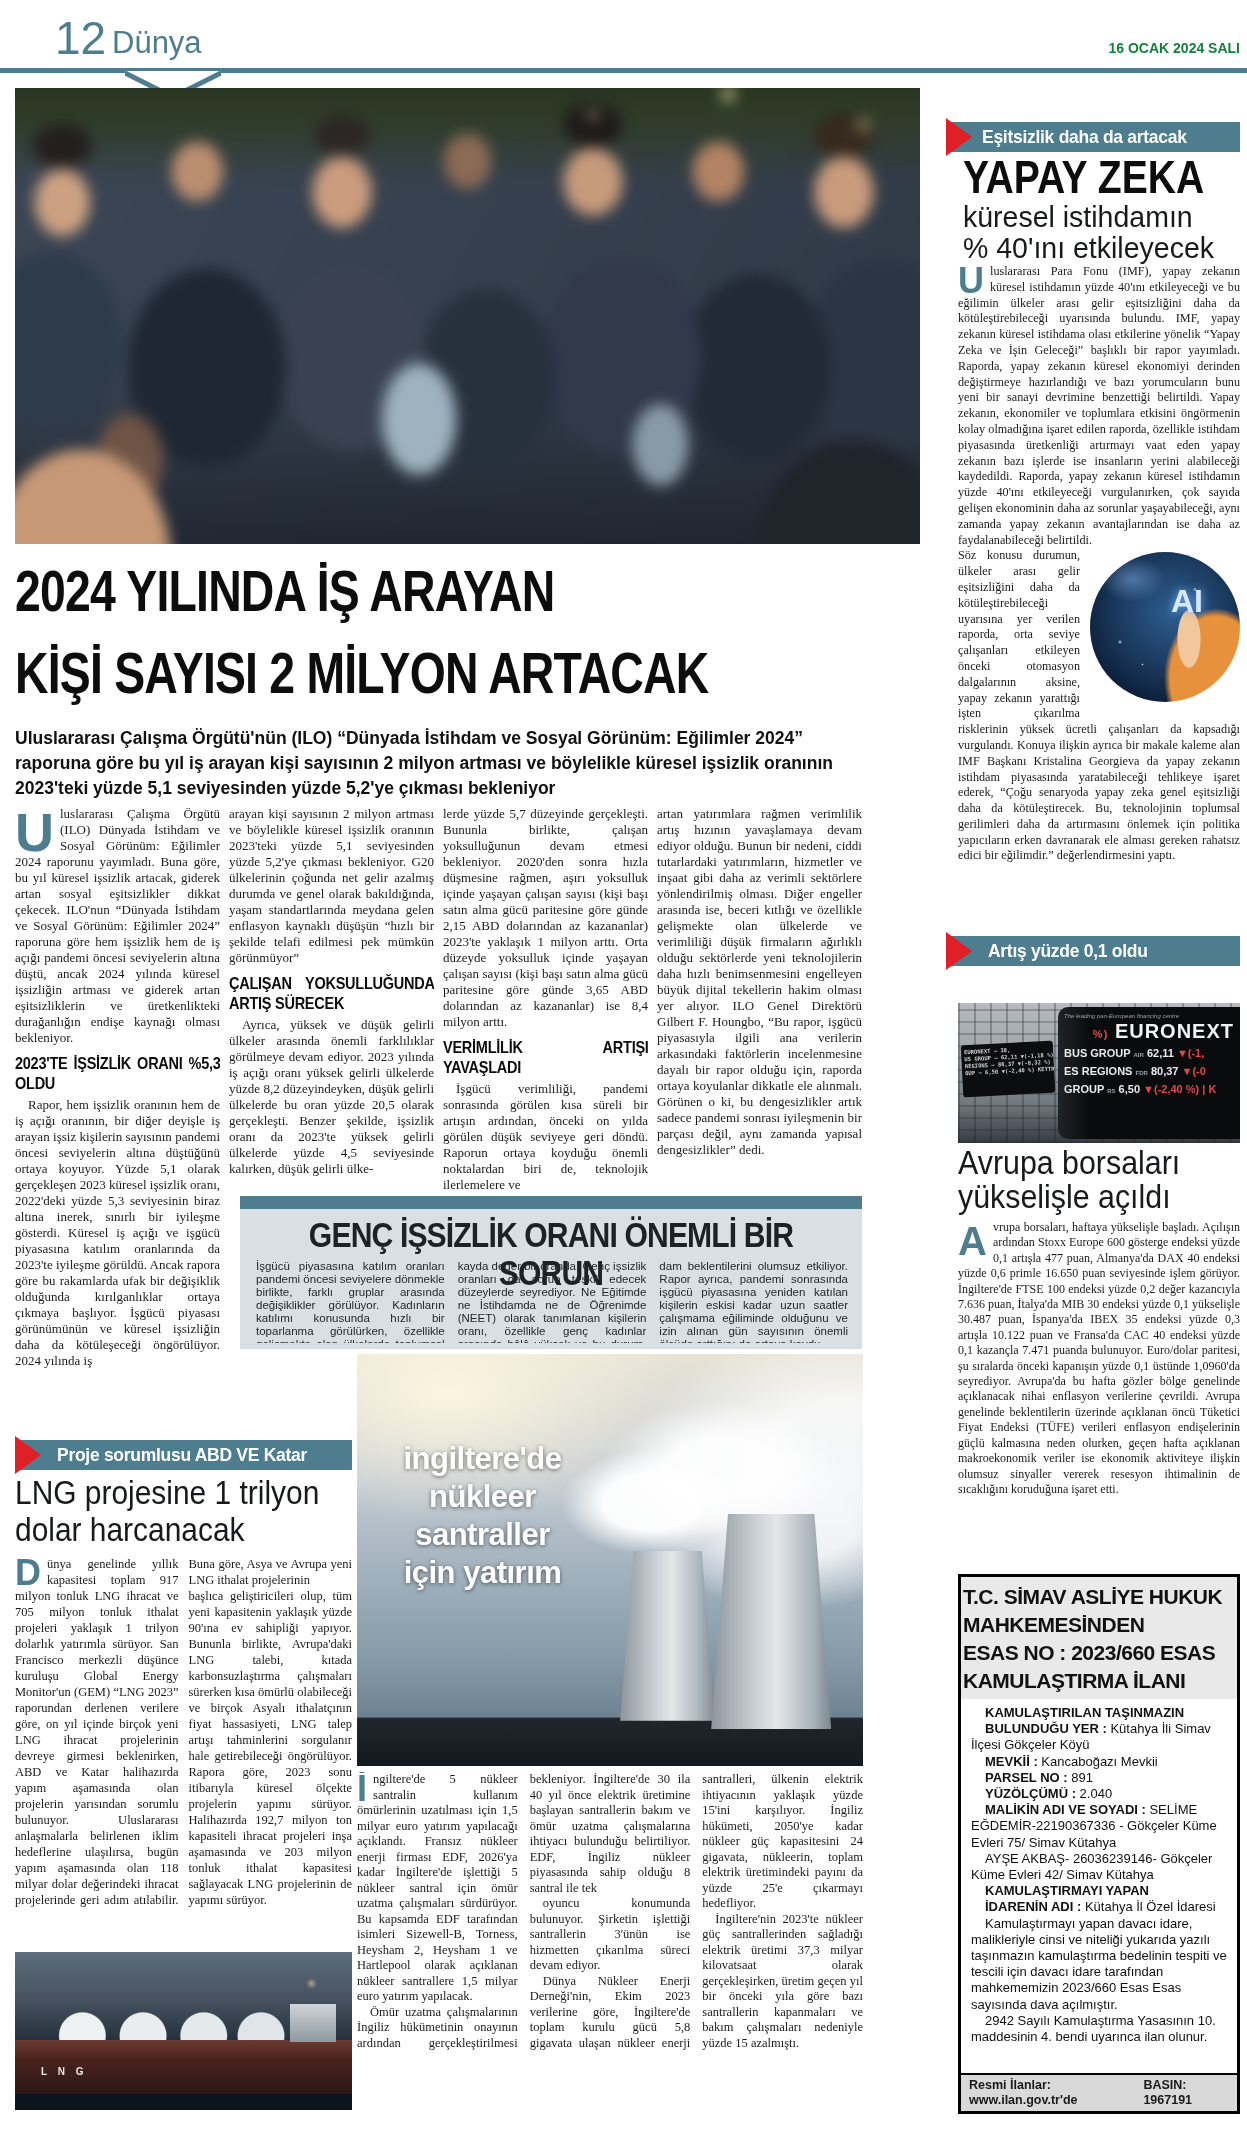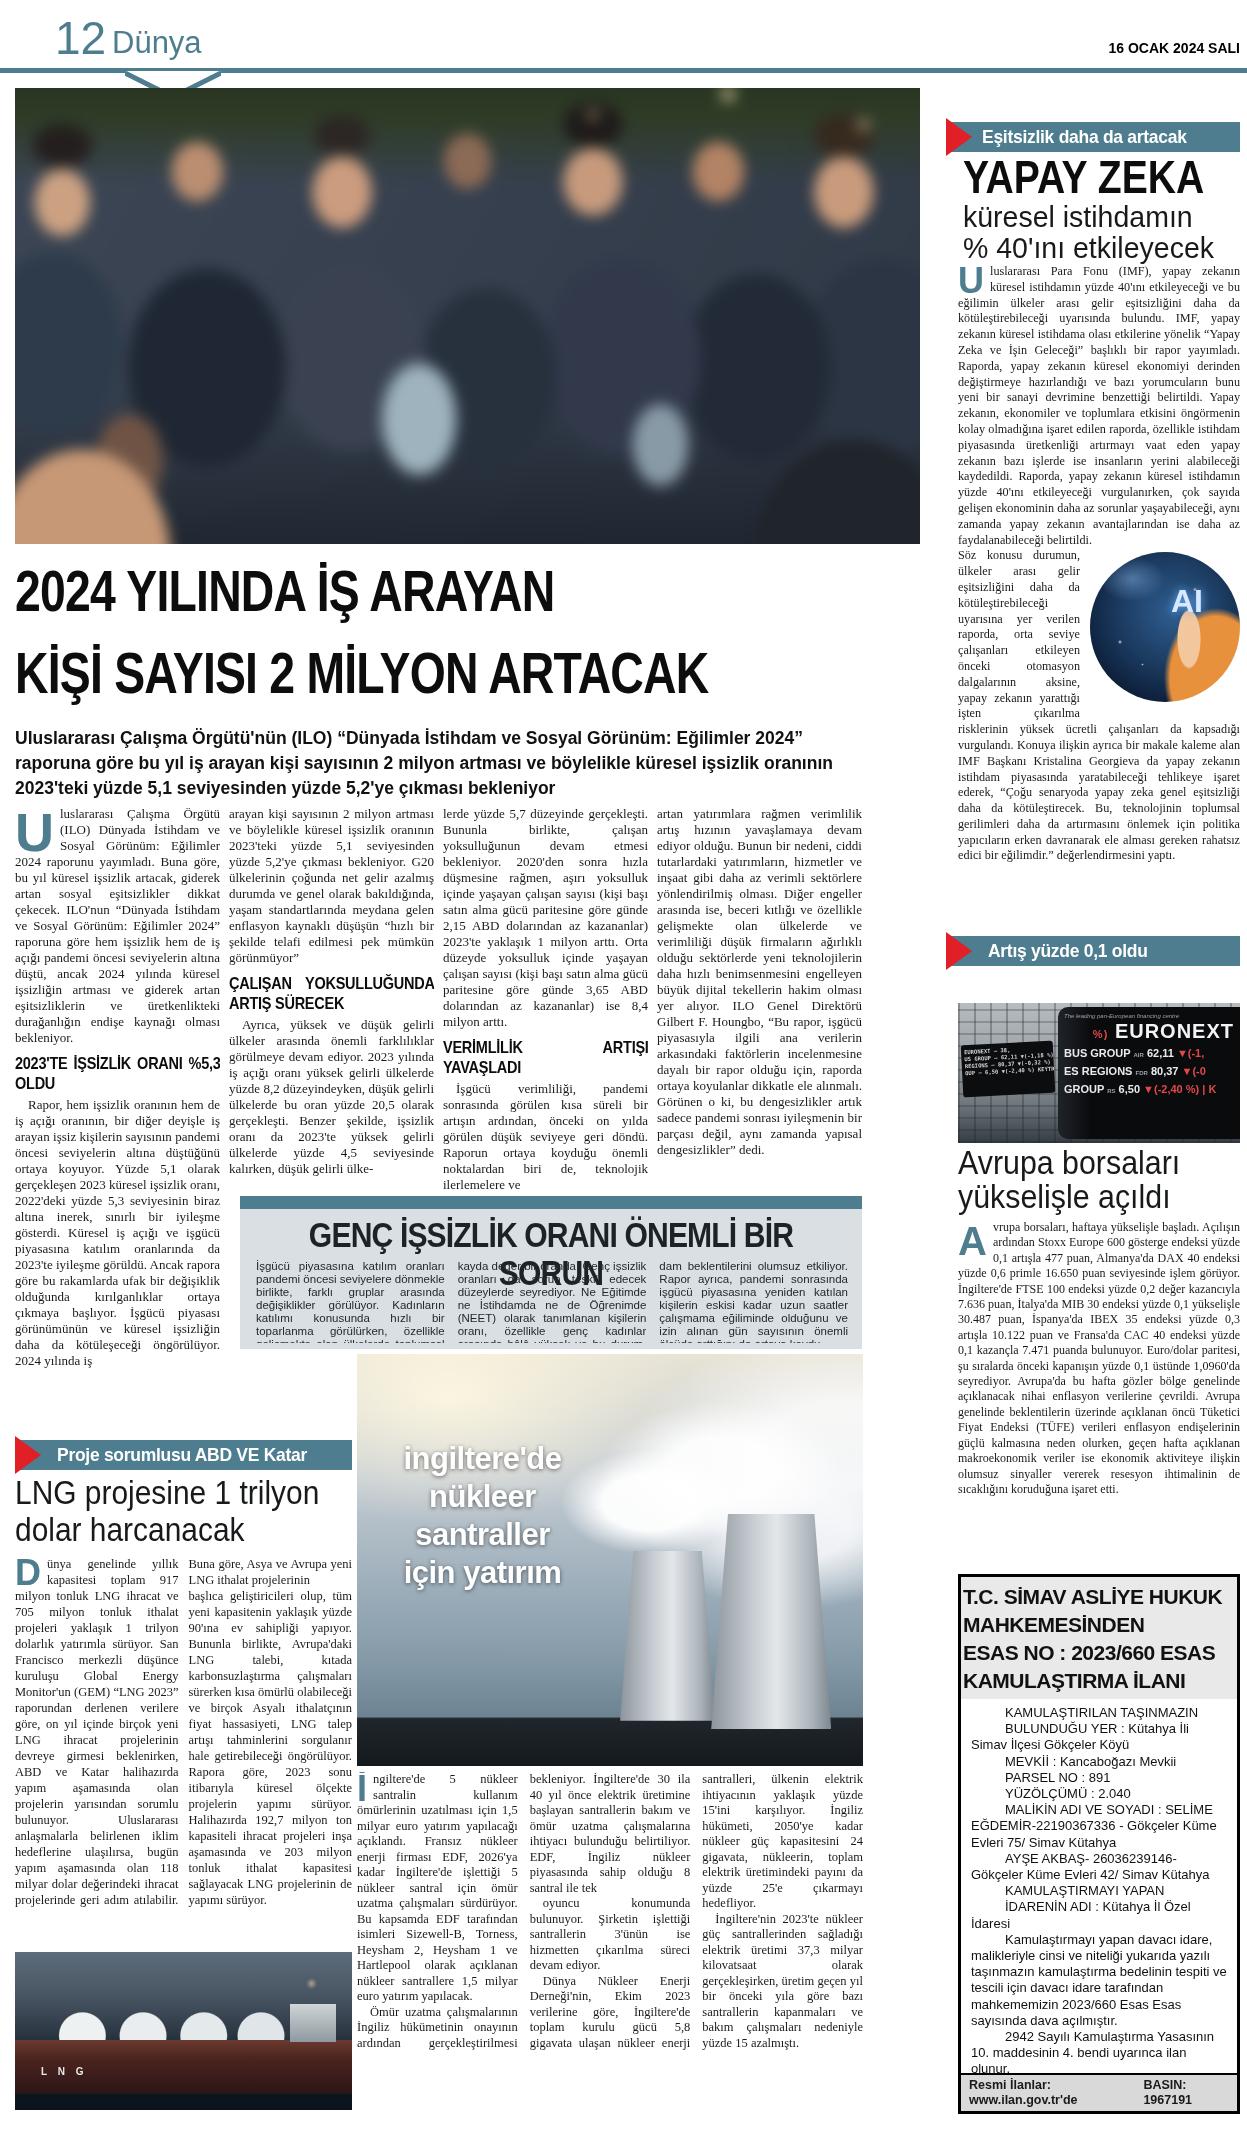--- a/index.html
+++ b/index.html
@@ -3,21 +3,21 @@
 <meta charset="utf-8">
 <style>
   html,body{margin:0;padding:0;background:#777;}
   .page{position:relative;width:1247px;height:2135px;background:#fff;margin:0 auto;overflow:hidden;
         font-family:"Liberation Serif",serif;color:#1a1a1a;}
   .abs{position:absolute;}
 
   
   .hdr-num{left:55px;top:14px;font:400 46px/48px "Liberation Sans",sans-serif;color:#4d7d8e;}
   .hdr-sec{left:112px;top:26px;font:500 31px/34px "Liberation Sans",sans-serif;color:#4d7d8e;}
-  .hdr-date{right:7px;top:40px;font:700 14px/16px "Liberation Sans",sans-serif;color:#000000;}
+  .hdr-date{right:7px;top:40px;font:700 14px/16px "Liberation Sans",sans-serif;color:#15803d;}
   .hdr-rule{left:0;top:68px;width:1247px;height:5px;background:#4d7d8e;}
   .hdr-notch{left:125px;top:71px;}
   .masthead{left:415px;top:10px;width:200px;height:62px;}
   .m-emblem{position:absolute;left:0;top:14px;width:34px;height:40px;border-radius:5px 5px 14px 5px;
             background:repeating-linear-gradient(115deg,#d7191c 0 5px,#fff 5px 7px,#d7191c 7px 12px),#d7191c;}
   .m-tag{position:absolute;left:40px;top:6px;background:#111;color:#fff;font:400 5.5px/9px "Liberation Sans",sans-serif;
          letter-spacing:1px;padding:0 8px;white-space:nowrap;}
   .m-word{position:absolute;left:38px;top:12px;font:800 44px/48px "Liberation Sans",sans-serif;
           font-style:italic;color:#d7191c;letter-spacing:-2px;}
 
@@ -130,21 +130,21 @@
   .mk-body{left:958px;top:1220px;height:350px;font-size:12px;line-height:15.4px;}
   .dcA{font-size:40px;line-height:32px;}
 
   
   .legal{left:958px;top:1574px;width:282px;height:540px;border:3px solid #000;box-sizing:border-box;background:#fff;
          font-family:"Liberation Sans",sans-serif;}
   .lg-title{background:#e9e9e9;font:700 21px/28px "Liberation Sans",sans-serif;color:#111;
             padding:6px 2px 4px;letter-spacing:-.5px;}
   .lg-body{padding:6px 10px 0;}
   .lg-body p{margin:0;font:400 13px/16.2px "Liberation Sans",sans-serif;color:#111;text-indent:14px;}
-  .lg-body b{font-weight:400;margin-left:20px;}
+  .lg-body b{font-weight:700;}
   .lg-foot{position:absolute;left:0;right:0;bottom:0;background:#d9d9d9;border-top:2px solid #000;
            display:flex;padding:3px 8px;font:700 12.5px/15px "Liberation Sans",sans-serif;}
 
   
   .lngk{left:15px;top:1440px;width:337px;}
   .lng-h{left:15px;top:1474px;font:400 34px/37px "Liberation Sans",sans-serif;color:#17191b;
          transform:scaleX(.88);transform-origin:0 0;white-space:nowrap;}
   .lng-body{left:15px;top:1556px;width:337px;height:392px;column-count:2;column-gap:10px;
             font:400 12.5px/16px "Liberation Serif",serif;text-align:justify;overflow:hidden;}
   .lng-body p{margin:0;}

